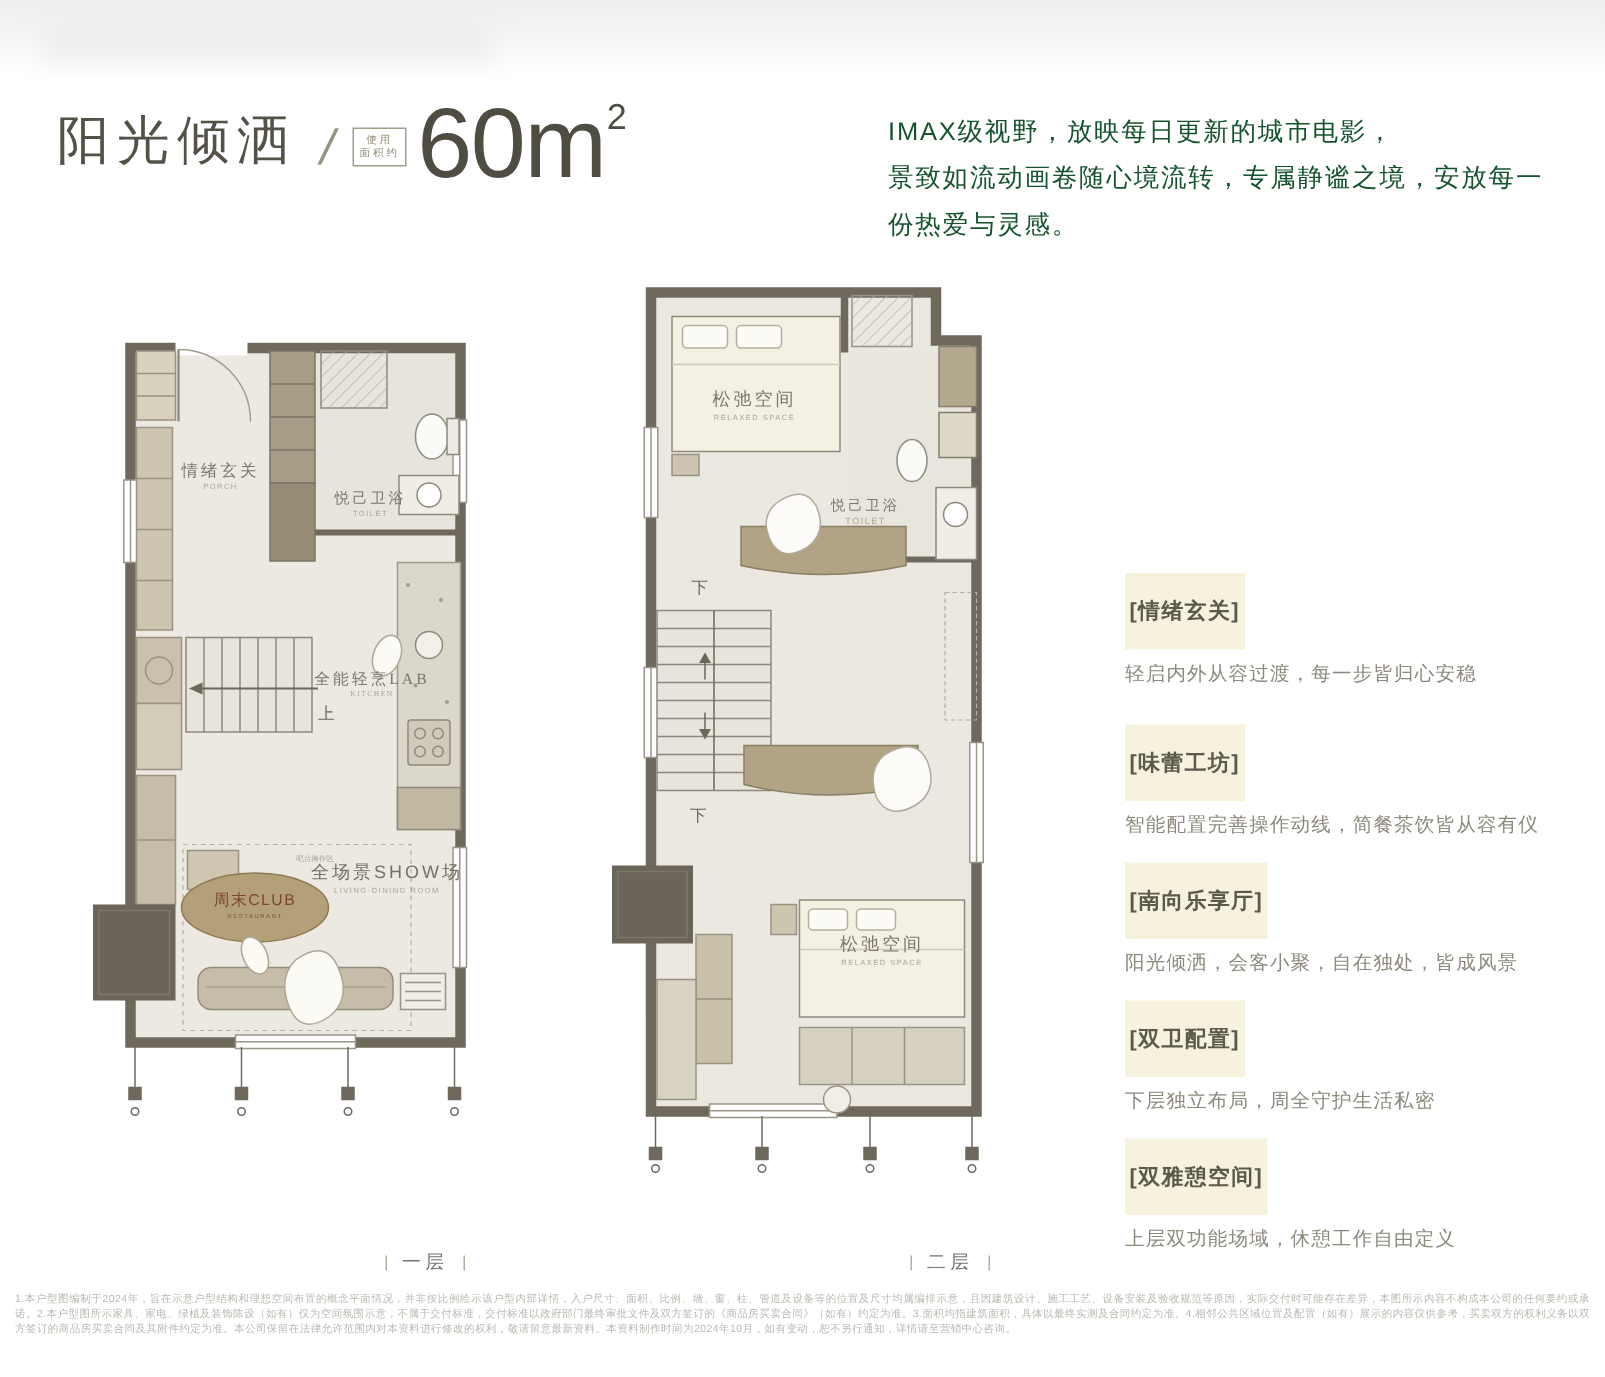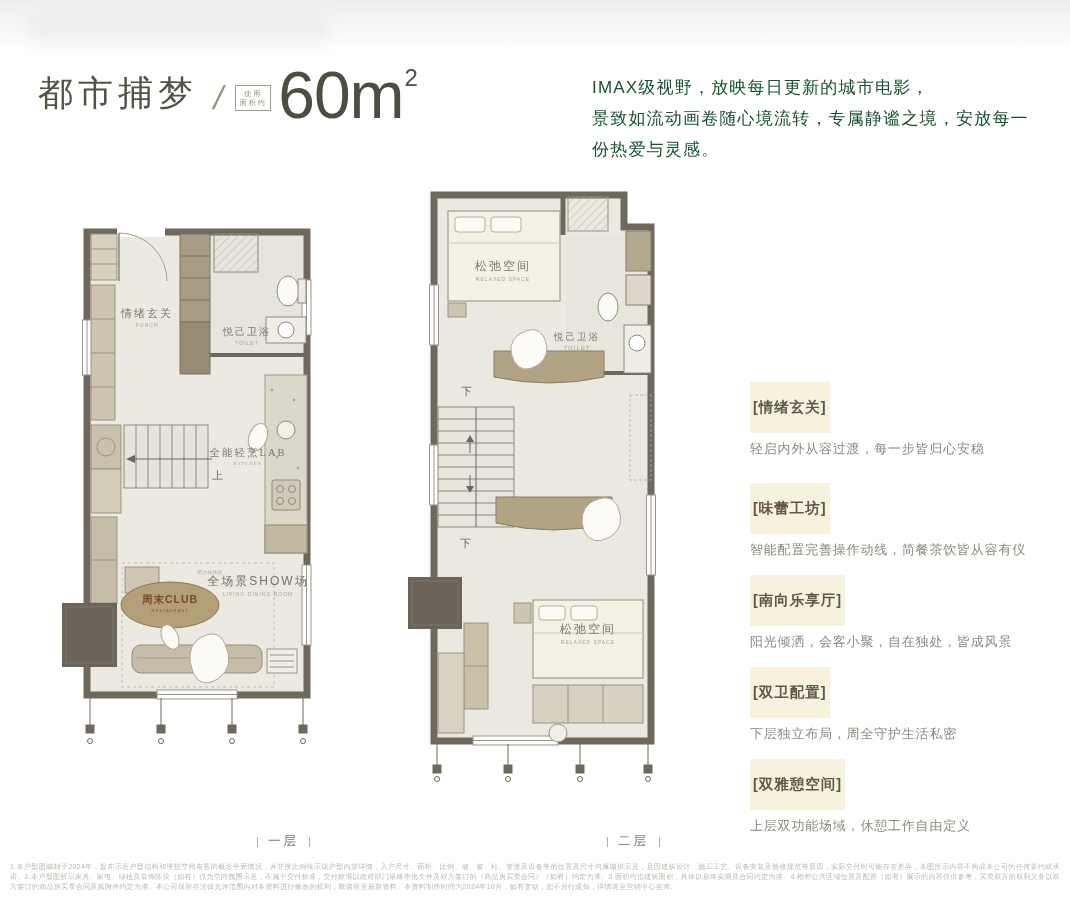--- a/index.html
+++ b/index.html
@@ -34,21 +34,21 @@
   .plan-label{position:absolute;text-align:center;color:#7c776a;}
   .lbl-cn{display:block;letter-spacing:2px;}
   .lbl-en{display:block;font-size:5px;color:#aaa595;letter-spacing:1px;margin-top:1px;}
 
   .lab-porch{left:92px;top:306px;width:110px;font-size:11px;}
   .lab-toilet1{left:192px;top:325px;width:110px;font-size:10px;}
   .lab-kitchen{left:187px;top:446px;width:122px;font-size:10.5px;font-family:Liberation Serif, serif;}
   .lab-up{left:212px;top:468px;font-size:11px;color:#6a655a;text-align:left;}
   .lab-barnote{left:178px;top:569px;width:64px;font-size:5px;color:#a8a294;}
   .lab-club{left:120px;top:593px;width:100px;}
-  .lab-club .lbl-cn{font-size:10.5px;font-weight:700;color:#7e4533;letter-spacing:1px;}
+  .lab-club .lbl-cn{font-size:10.5px;font-weight:400;color:#7e4533;letter-spacing:1px;}
   .lab-club .lbl-en{font-size:4px;color:#6f5a3d;}
   .lab-show{left:196px;top:573px;width:124px;font-size:12px;color:#767163;text-align:center;}
   .lab-relax-top{left:448px;top:258px;width:110px;font-size:12px;}
   .lab-toilet2{left:522px;top:331px;width:110px;font-size:9.5px;}
   .lab-toilet2 .lbl-en{font-size:6px;}
   .lab-down-a{left:461px;top:384px;font-size:11px;color:#6a655a;text-align:left;}
   .lab-down-b{left:460px;top:536px;font-size:11px;color:#6a655a;text-align:left;}
   .lab-relax-bottom{left:533px;top:621px;width:110px;font-size:12px;}
 
   .caption{position:absolute;top:833px;text-align:right;font-size:12.5px;color:#737373;letter-spacing:3px;}
@@ -70,21 +70,21 @@
     font-size:7px;line-height:10px;color:#bbb8b0;text-align:justify;letter-spacing:.3px;}
 </style>
 </head>
 <body>
 
 <div id="page">
   <div class="top-fade"></div>
   <div class="top-smudge"></div>
 
   <div class="title-block">
-    <span class="main-title">都市捕梦</span>
+    <span class="main-title">阳光倾洒</span>
     <span class="slash">/</span>
     <span class="area-box">
       <span>使用</span>
       <span>面积约</span>
     </span>
     <span class="area-value"><span>60m</span><span class="area-sup">2</span></span>
   </div>
   <div class="tagline">
     <p>IMAX级视野，放映每日更新的城市电影，</p>
     <p>景致如流动画卷随心境流转，专属静谧之境，安放每一份热爱与灵感。</p>

